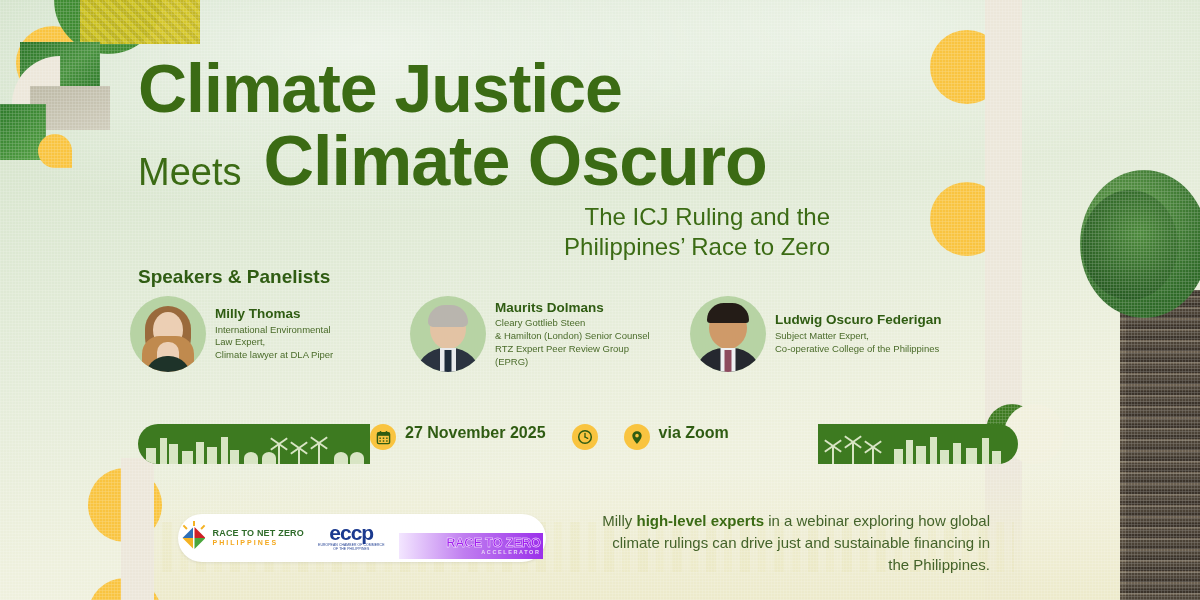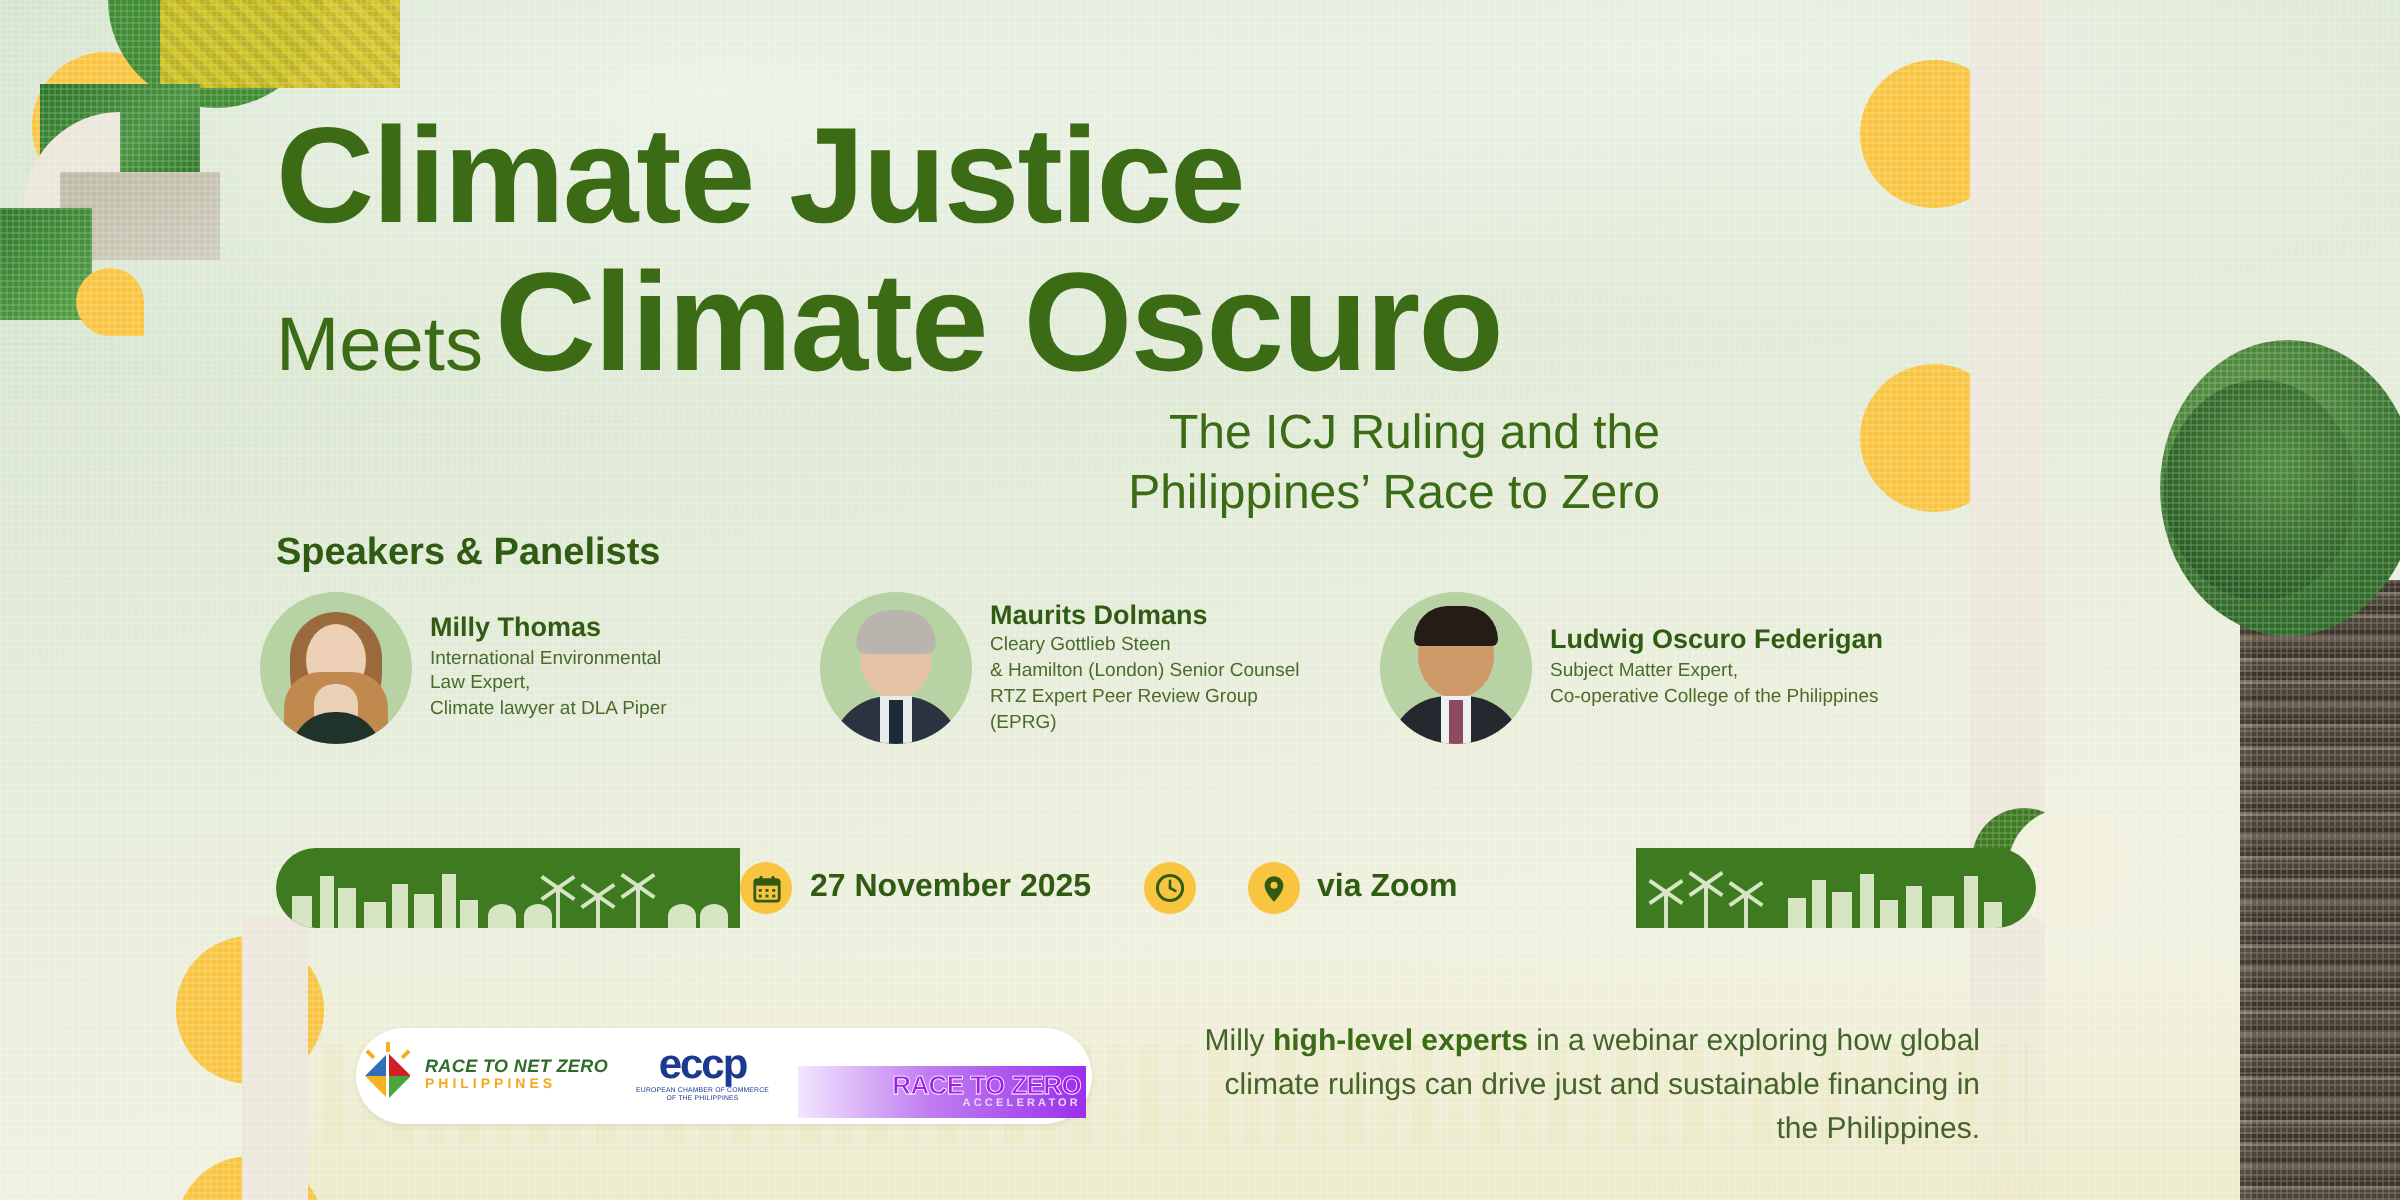--- a/index.html
+++ b/index.html
@@ -62,21 +62,21 @@
   .bottom-fade{position:absolute;left:154px;bottom:0;width:1046px;height:128px;
     background:linear-gradient(180deg,rgba(241,240,221,0) 0%,rgba(238,236,208,.75) 60%,rgba(236,233,200,.9) 100%);}
   .crowd{position:absolute;left:154px;bottom:28px;width:860px;height:50px;opacity:.22;
     background:repeating-linear-gradient(90deg,
       rgba(220,214,150,0) 0 8px, rgba(226,221,160,.9) 8px 18px,
       rgba(220,214,150,0) 18px 26px, rgba(232,227,170,.8) 26px 34px);}
 
   
   .headline{position:absolute;left:138px;top:54px;width:700px;}
   .h-line1{font-size:68px;font-weight:700;color:#3b6b14;letter-spacing:-1px;line-height:1;}
-  .h-line2{display:flex;align-items:baseline;gap:6px;margin-top:4px;text-align:center;}
+  .h-line2{display:flex;align-items:baseline;gap:22px;margin-top:4px;text-align:center;}
   .h-meets{font-size:38px;font-weight:400;color:#3b6b14;letter-spacing:0px;}
   .h-big{font-size:70px;font-weight:700;color:#3b6b14;letter-spacing:-1px;line-height:1;}
   .subtitle{position:absolute;left:380px;top:202px;width:450px;text-align:right;
     font-size:24px;line-height:1.25;color:#3b6b14;font-weight:400;}
 
   
   .sp-title{position:absolute;left:138px;top:266px;font-size:19px;font-weight:700;color:#2f5c12;}
   .speakers{position:absolute;left:130px;top:296px;width:830px;display:flex;gap:10px;}
   .speaker{display:flex;align-items:center;gap:9px;width:272px;}
   .avatar{width:76px;height:76px;border-radius:50%;flex:0 0 76px;overflow:hidden;
@@ -93,42 +93,42 @@
     border-radius:20px 0 0 20px;overflow:hidden;}
   .band-bg-r{position:absolute;right:0;top:0;width:200px;height:40px;background:#3d7a20;
     border-radius:0 20px 20px 0;overflow:hidden;}
   .sky{position:absolute;bottom:0;left:0;width:100%;height:30px;}
   .b-bldg{position:absolute;bottom:0;background:#d8e5c4;}
   .b-tree{position:absolute;bottom:0;width:14px;height:12px;border-radius:50% 50% 0 0;background:#d8e5c4;}
   .turbine{position:absolute;bottom:0;width:2px;background:#d8e5c4;}
   .turbine::before,.turbine::after{content:"";position:absolute;top:0;left:-9px;width:20px;height:2px;background:#d8e5c4;}
   .turbine::before{transform:rotate(35deg);transform-origin:50% 50%;}
   .turbine::after{transform:rotate(-35deg);transform-origin:50% 50%;}
-  .details{position:absolute;left:232px;top:0;height:40px;display:flex;align-items:center;gap:9px;}
+  .details{position:absolute;left:232px;top:0;height:40px;display:flex;align-items:flex-start;gap:9px;}
   .dot{width:26px;height:26px;border-radius:50%;background:#f9c440;display:flex;
     align-items:center;justify-content:center;flex:0 0 26px;}
   .dot svg{display:block;}
   .d-text{font-size:16px;font-weight:700;color:#2f5c12;white-space:nowrap;}
   .d-gap{width:8px;}
 
   
   .logobar{position:absolute;left:178px;top:514px;width:368px;height:48px;background:#fff;
     border-radius:24px;display:flex;align-items:center;justify-content:center;gap:14px;
     box-shadow:0 1px 3px rgba(0,0,0,.08);}
   .logo-rtnz{display:flex;align-items:center;gap:5px;}
   .pinwheel{position:relative;width:26px;height:26px;}
   .pw{position:absolute;width:11px;height:11px;}
   .pw.tl{left:1px;top:2px;background:#2e6fb7;clip-path:polygon(100% 0,100% 100%,0 100%);}
   .pw.tr{left:13px;top:2px;background:#cf2026;clip-path:polygon(0 0,100% 100%,0 100%);}
   .pw.bl{left:1px;top:13px;background:#f4b223;clip-path:polygon(100% 0,100% 100%,0 0);}
   .pw.br{left:13px;top:13px;background:#4aa63c;clip-path:polygon(0 0,100% 0,0 100%);}
   .ray{position:absolute;background:#f4b223;width:2px;height:5px;left:12px;top:-4px;}
   .ray.r2{transform:rotate(45deg);transform-origin:50% 15px;}
   .ray.r3{transform:rotate(-45deg);transform-origin:50% 15px;}
-  .rtnz-t1{font-size:9px;font-weight:700;font-style:italic;color:#2f6b2a;line-height:1.1;letter-spacing:.2px;}
+  .rtnz-t1{font-size:9px;font-weight:700;color:#2f6b2a;line-height:1.1;letter-spacing:.2px;}
   .rtnz-t2{font-size:7px;font-weight:700;color:#f4a81d;letter-spacing:2px;line-height:1.1;}
   .logo-eccp{text-align:center;}
   .eccp-w{font-size:21px;font-weight:700;color:#1b3a8f;line-height:.9;letter-spacing:-1px;}
   .eccp-sub{font-size:3.4px;color:#1b3a8f;line-height:1.2;letter-spacing:.1px;}
   .logo-rtz{width:144px;height:26px;position:relative;
     background:linear-gradient(90deg,#f3e6ff 0%,#c07ef0 45%,#9b30ea 100%);
     display:flex;align-items:center;justify-content:flex-end;margin-top:16px;}
   .rtz-wrap{padding-right:2px;text-align:right;}
   .rtz-t1{font-size:13px;font-weight:700;color:#a21ef0;line-height:1;letter-spacing:-.3px;
     -webkit-text-stroke:.4px #fff;}

